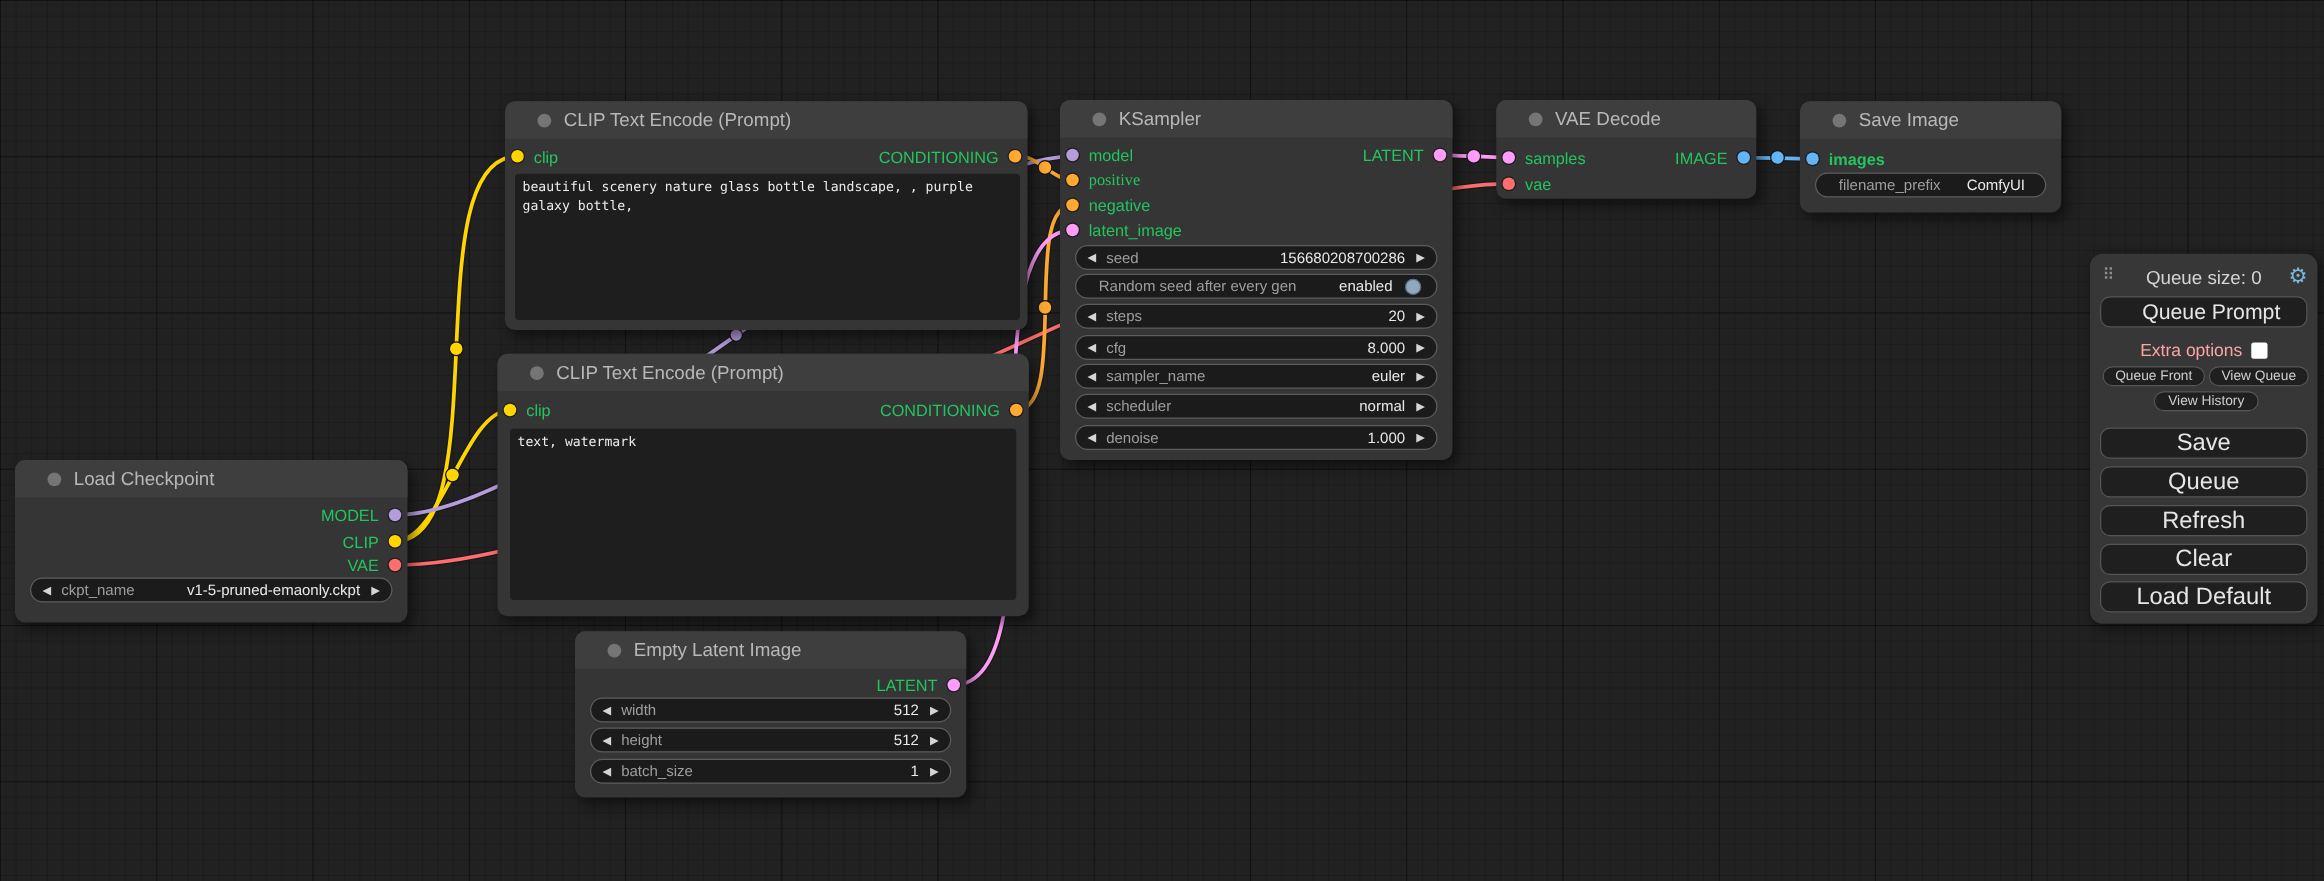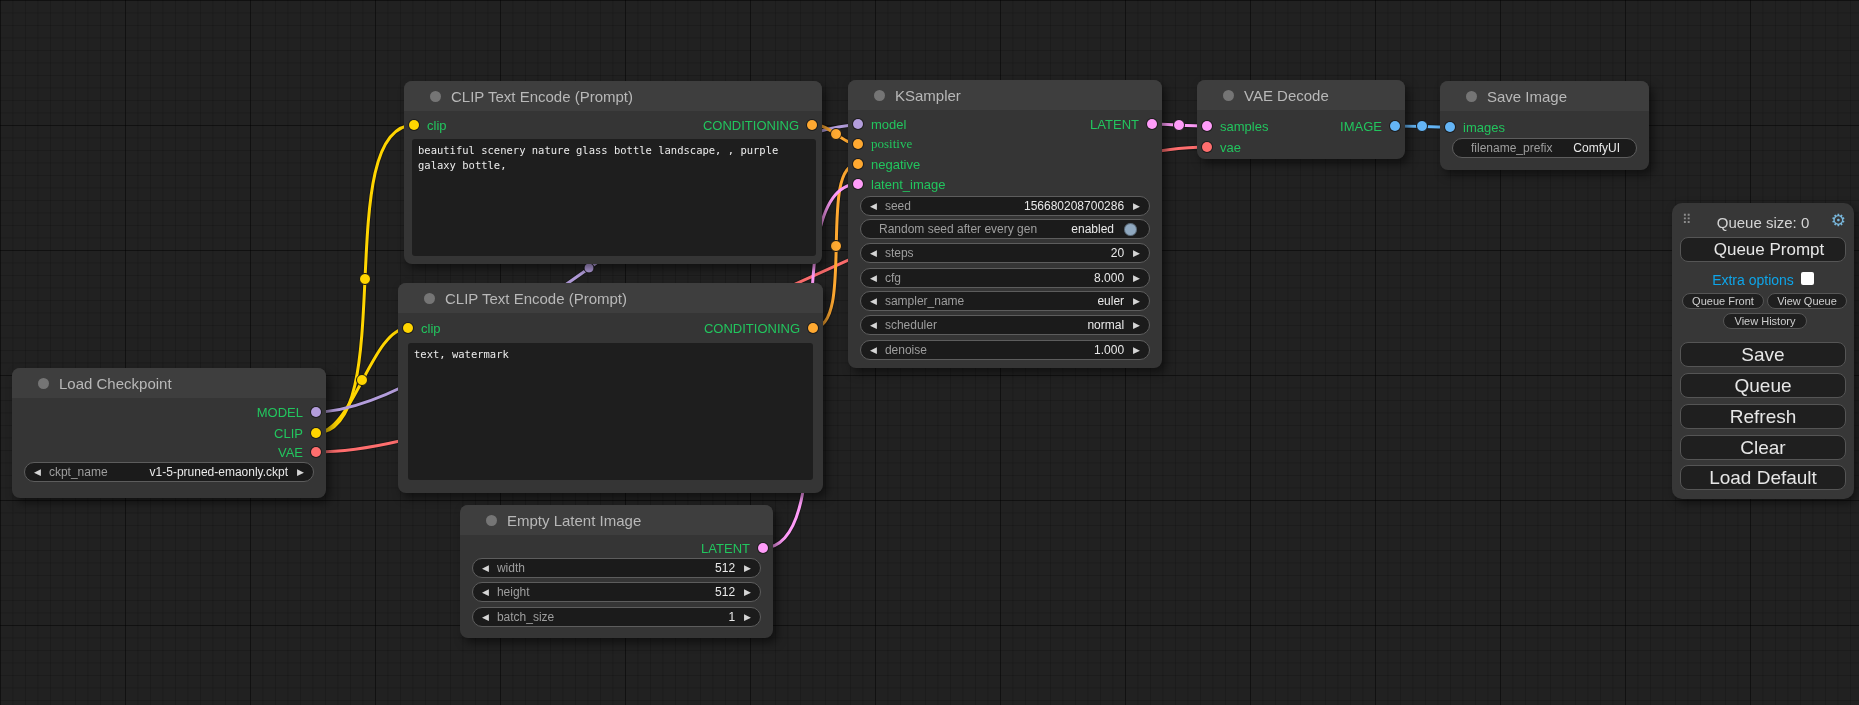--- a/index.html
+++ b/index.html
@@ -65,21 +65,21 @@
   .gear { position:absolute; right:8px; top:-1px; color:#79B8DD; font-size:17px; cursor:pointer; }
   .qbtn {
     position:absolute; left:8px; width:166px; height:25px;
     background:#1f1f1f; border:1px solid #555; border-radius:8px;
     color:#e6e6e6; font-size:19px; display:flex; align-items:center; justify-content:center;
     cursor:pointer;
   }
   .qbtn.prompt { font-size:17px; height:25px;padding-left:12px; }
   .qbtn.small { width:82px; height:16px; font-size:11px; border-radius:9px; color:#cfcfcf; }
   .extra-row { position:absolute; top:69px; left:0; right:0; display:flex;
-    justify-content:center; gap:7px; color:#0ea5e9; font-size:14px; }
+    align-items:center; justify-content:center; gap:7px; color:#fca5a5; font-size:14px; }
   .checkbox { width:13px; height:13px; background:#ffffff; border-radius:2px; cursor:pointer; }
 </style>
 </head>
 <body>
 
 <svg id="wires" width="1859" height="705">
   <g fill="none" stroke="#141414" stroke-width="5" stroke-linecap="round" opacity="0.55">
     <path d="M316,433 C400,433 330,125 414,125"></path>
     <path d="M316,433 C353,433 372,328 408,328"></path>
     <path d="M316,412 C454,412 724,125 858,125"></path>
@@ -284,21 +284,21 @@
     <span class="pdot c-image"></span>
     <span>IMAGE</span>
   </div>
 </div>
 
 <div class="node" style="left:1440px;top:81px;width:209px;height:89px;">
   <div class="node-header">
     <span class="collapse-dot"></span>
     <span>Save Image</span>
   </div>
-  <div class="port in" style="top:37px;">
+  <div class="port in" style="top:37px;font-weight:bold;">
     <span class="pdot c-image"></span>
     <span>images</span>
   </div>
   <div class="widget no-arrows" style="top:57px;left:12px;width:185px;">
     <span class="wlabel">filename_prefix</span>
     <span class="wvalue">ComfyUI</span>
   </div>
 </div>
 
 <div id="queue-panel">

